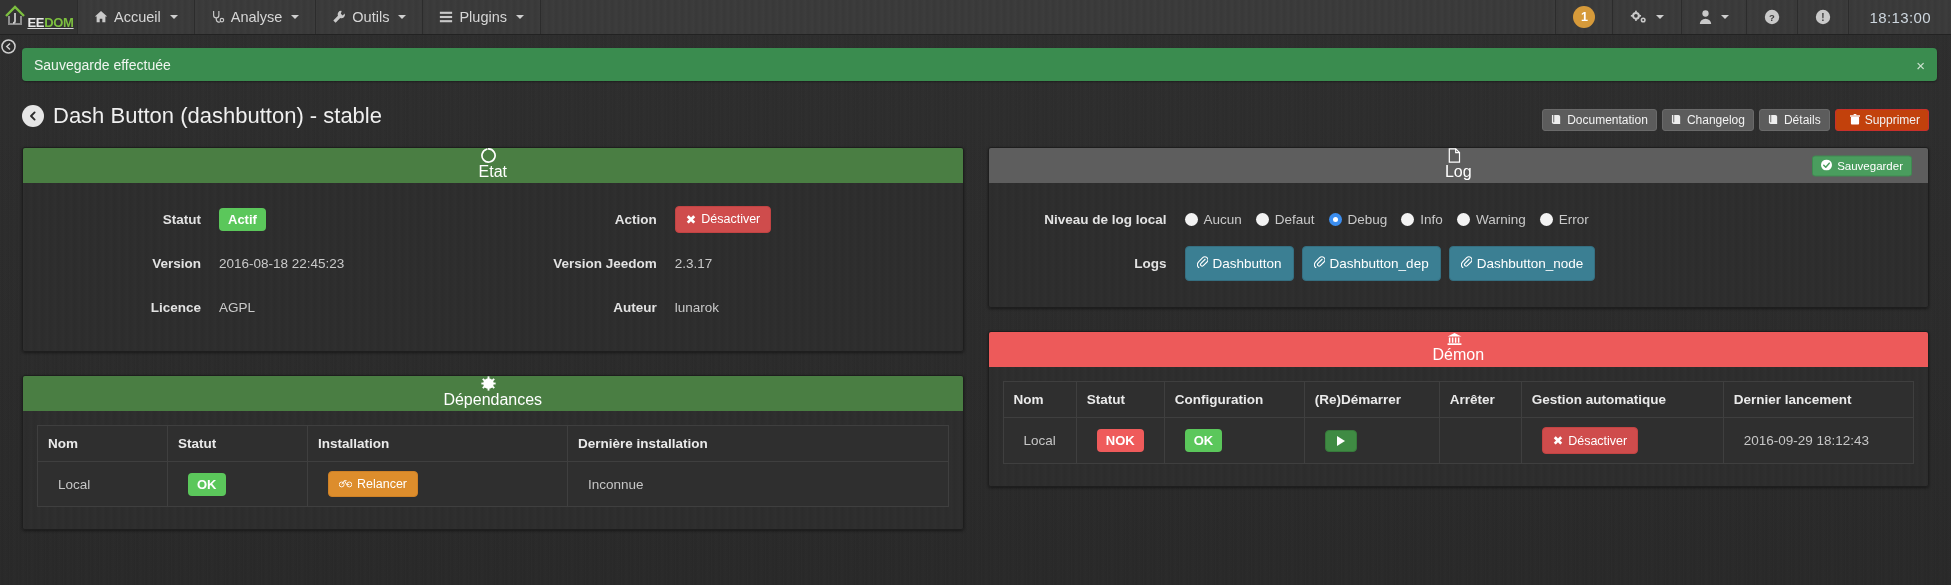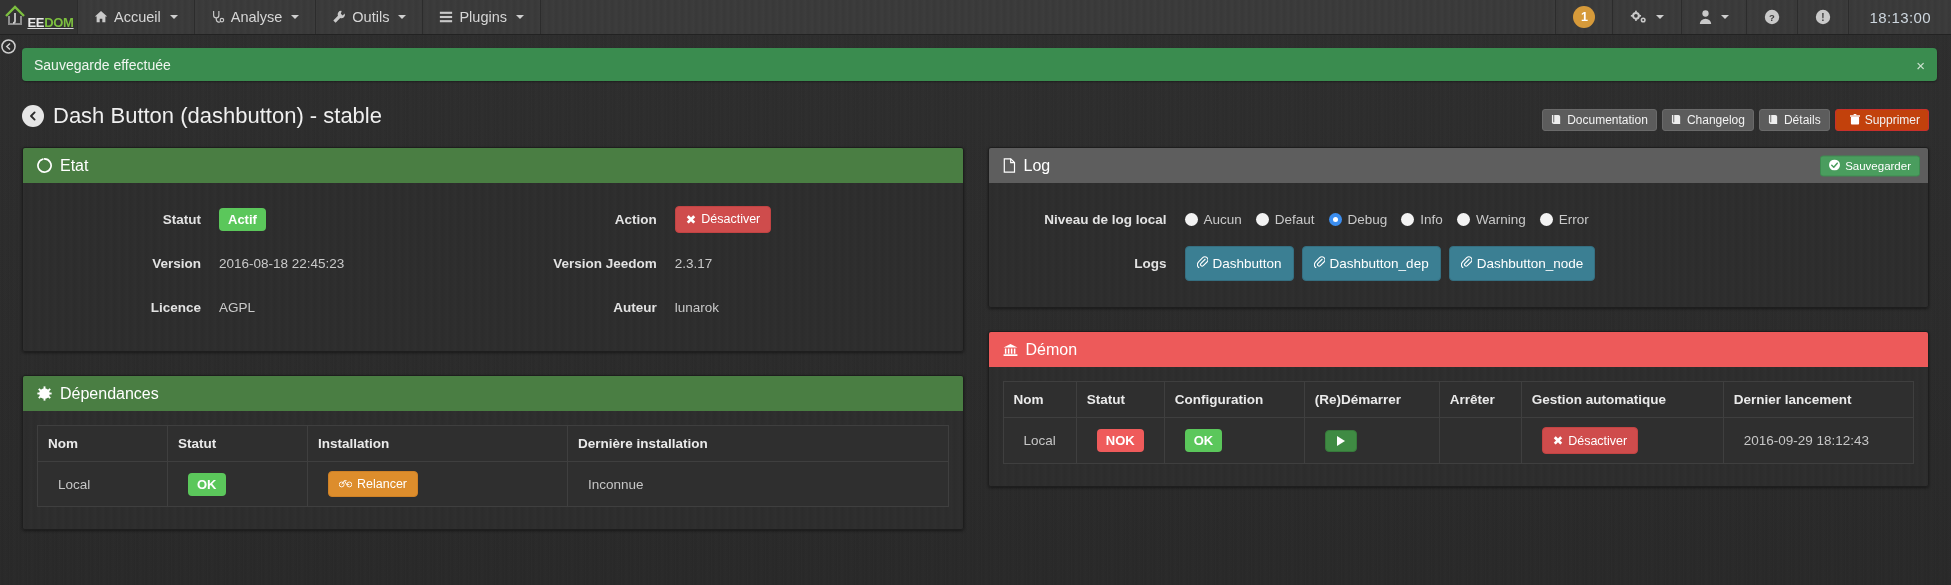--- a/index.html
+++ b/index.html
@@ -109,33 +109,34 @@
   .col { flex: 1; display: flex; flex-direction: column; gap: 23px; }
   .panel {
     border-radius: 3px; overflow: hidden;
     box-shadow: 0 1px 3px rgba(0,0,0,.45);
     border: 1px solid #1e1e1e;
   }
   .panel-head {
     height: 35px; display: flex; align-items: center;
     padding: 0 14px; font-size: 16px; color: #fff;
     position: relative;
+    flex-direction: column;
   }
   .panel-head .ico { margin-right: 8px; display:inline-flex; align-items:center; }
   .ph-green { background: #4a7e43; }
   .ph-gray  { background: #5e5e5e; }
   .ph-red   { background: #ed5a5a; }
   .panel-body {
     background: #2d2d2d;
     background-image: repeating-linear-gradient(90deg, rgba(255,255,255,0.01) 0px, rgba(0,0,0,0.018) 3px, rgba(255,255,255,0.006) 8px);
     padding: 14px 14px 22px 14px;
     min-height: 96px;
   }
   .head-btn-right {
-    position: absolute; right: 8px; top: 50%; transform: translateY(-50%);
+    position: absolute; right: 16px; top: 50%; transform: translateY(-50%);
   }
   .btn-save {
     display: inline-flex; align-items: center; gap: 5px;
     background: #4a9d5e; border: 1px solid #3e8a50; border-radius: 3px;
     color: #fff; font-size: 11.5px; padding: 3px 8px; cursor: pointer;
   }
 
   
   .frow { display: flex; align-items: center; min-height: 44px; }
   .fcell { display: flex; align-items: center; width: 50%; }

